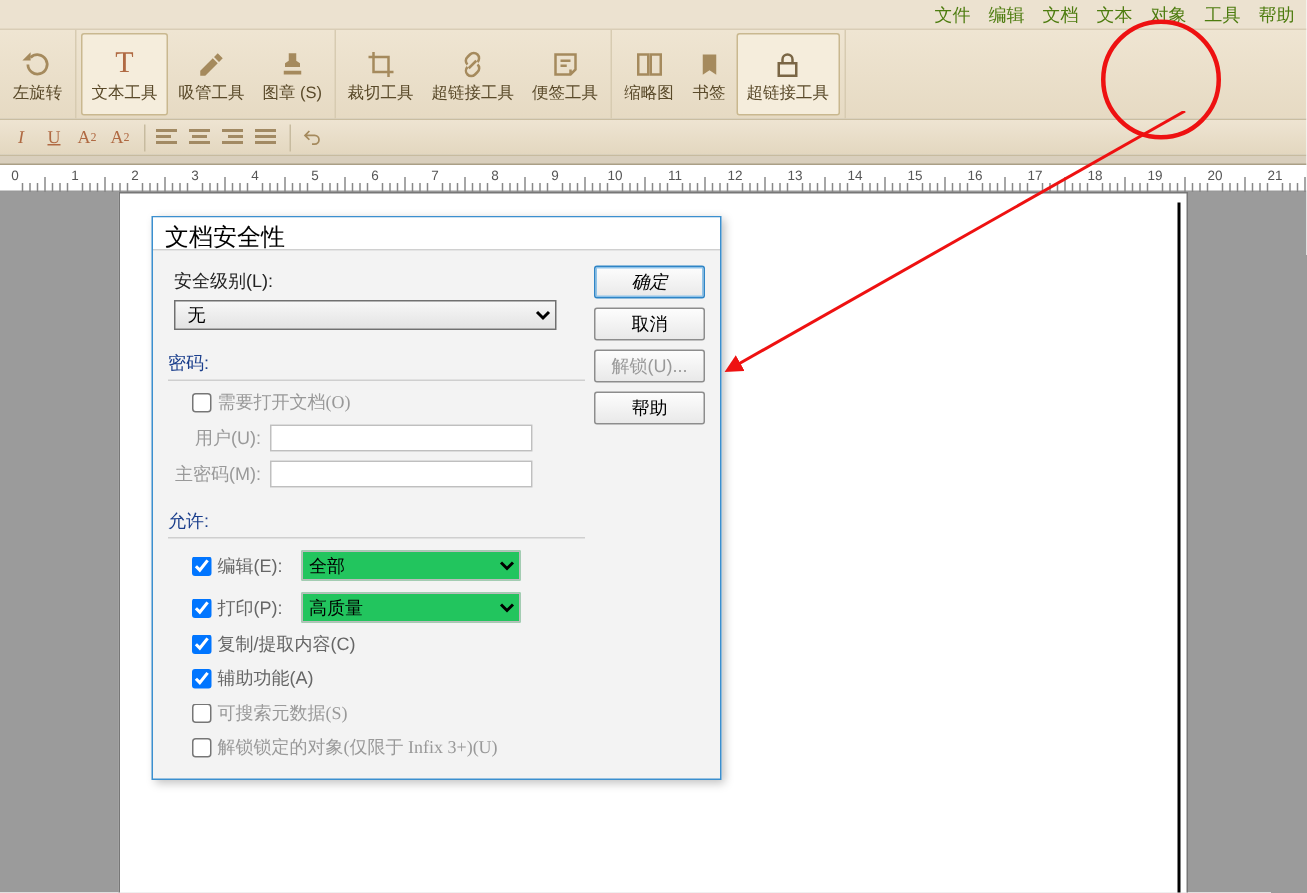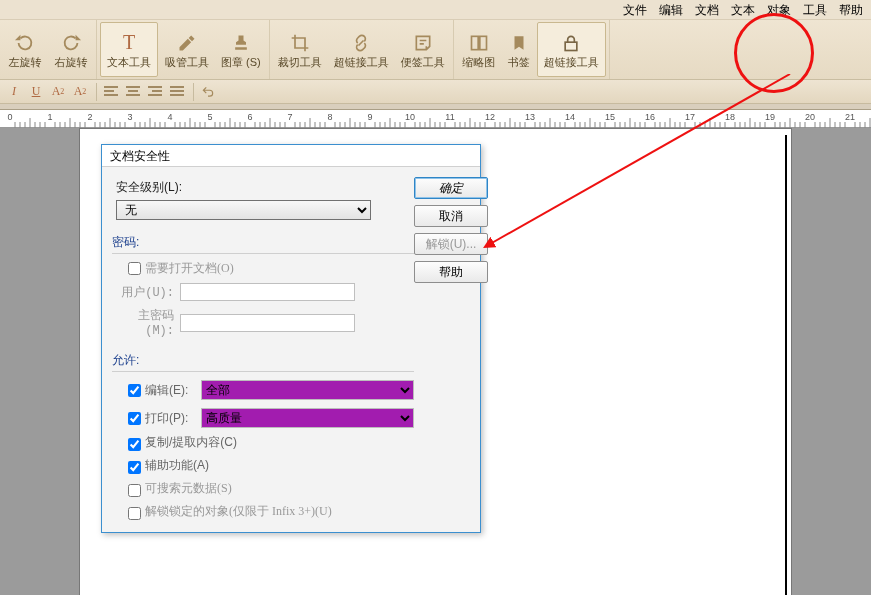--- a/index.html
+++ b/index.html
@@ -20,21 +20,21 @@
     background: #ece2d0;
     border-bottom: 1px solid #d9cdb6;
     position: absolute;
     top: 0; left: 0; right: 0;
     display: flex;
     justify-content: flex-end;
     padding-right: 2px;
   }
   .menubar-item {
     padding: 2px 6px;
-    color: #000000;
+    color: #4d7c0f;
     cursor: default;
   }
 
   
   .toolbar {
     position: absolute;
     top: 20px; left: 0; right: 0;
     height: 60px;
     background: linear-gradient(#efe5d2, #e6daC3);
     border-bottom: 1px solid #c9bda1;
@@ -143,21 +143,21 @@
     background: #f3f3f3;
     border: 1px solid #3b8fcf;
     box-shadow: 2px 2px 6px rgba(0,0,0,.25);
     font-size: 12px;
   }
   .dialog-title {
     height: 22px;
     background: #fff;
     border-bottom: 1px solid #d0d0d0;
     padding: 3px 8px;
-    font-size: 12px;
+    font-size: 16px;
   }
   .dialog-body { padding: 10px 10px 12px 14px; display:flex; }
   .dlg-left { flex: 1; }
   .dlg-right { width: 80px; display:flex; flex-direction:column; align-items:flex-end; }
 
   .dlg-btn {
     width: 74px; height: 22px;
     background: linear-gradient(#fdfdfd,#e9e9e9);
     border: 1px solid #8d8d8d;
     border-radius: 2px;
@@ -180,35 +180,35 @@
     padding-left: 4px;
   }
   .section-hd {
     color:#1a3e8c;
     margin: 14px 0 0 -4px;
     padding-bottom: 2px;
     border-bottom: 1px solid #cfcfcf;
   }
   .row { display:flex; align-items:center; margin-top:6px; }
   .chk { margin: 0 4px 0 12px; }
-  .inlab { width: 58px; text-align:right; margin-right:6px; color:#999;font-family:Liberation Mono, monospace; }
+  .inlab { width: 58px; text-align:right; margin-right:6px; color:#999; }
   .txt {
     flex:1; max-width: 175px; height:18px;
     border:1px solid #bfbfbf; background:#fff;
   }
   .perm-row { display:flex; align-items:center; margin-top:8px; }
   .perm-chk { margin: 0 4px 0 12px; }
   .perm-lab { width: 56px; color:#666; }
   .perm-sel {
-    width: 213px; height: 20px;
+    width: 146px; height: 20px;
     border:1px solid #bcbcbc;
-    background:#a21caf;
+    background:#22c55e;
     font-size:12px;
   }
-  .simple-row { display:flex; align-items:flex-end; margin-top:6px; }
+  .simple-row { display:flex; align-items:center; margin-top:6px; }
   .disabled-text { color:#999;font-family:Liberation Serif, serif; }
 
   
   .arrow-svg {
     position:absolute;
     left: 460px; top: 74px;
     width: 360px; height: 200px;
     pointer-events: none;
   }
   .circle-anno {
@@ -236,29 +236,20 @@
 <div class="toolbar">
   <div class="tb-group">
     <div class="tb-btn">
       <span class="tb-icon">
         <svg viewBox="0 0 24 24" width="22" height="22">
             <path fill="none" stroke="#a58a5d" stroke-width="2" d="M5 12a7 7 0 1 0 2-5"></path>
             <path fill="#a58a5d" d="M7 3v6H1z"></path>
           </svg>
       </span>
       <span class="tb-label">左旋转</span>
-    </div>
-    <div class="tb-btn">
-      <span class="tb-icon">
-        <svg viewBox="0 0 24 24" width="22" height="22">
-            <path fill="none" stroke="#a58a5d" stroke-width="2" d="M19 12a7 7 0 1 1-2-5"></path>
-            <path fill="#a58a5d" d="M17 3v6h6z"></path>
-          </svg>
-      </span>
-      <span class="tb-label">右旋转</span>
     </div>
   </div>
 
   <div class="tb-group">
     <div class="tb-btn tb-btn-active">
       <span class="tb-icon" style="color:#b06a43;font:20px Georgia">T</span>
       <span class="tb-label">文本工具</span>
     </div>
     <div class="tb-btn">
       <span class="tb-icon">

